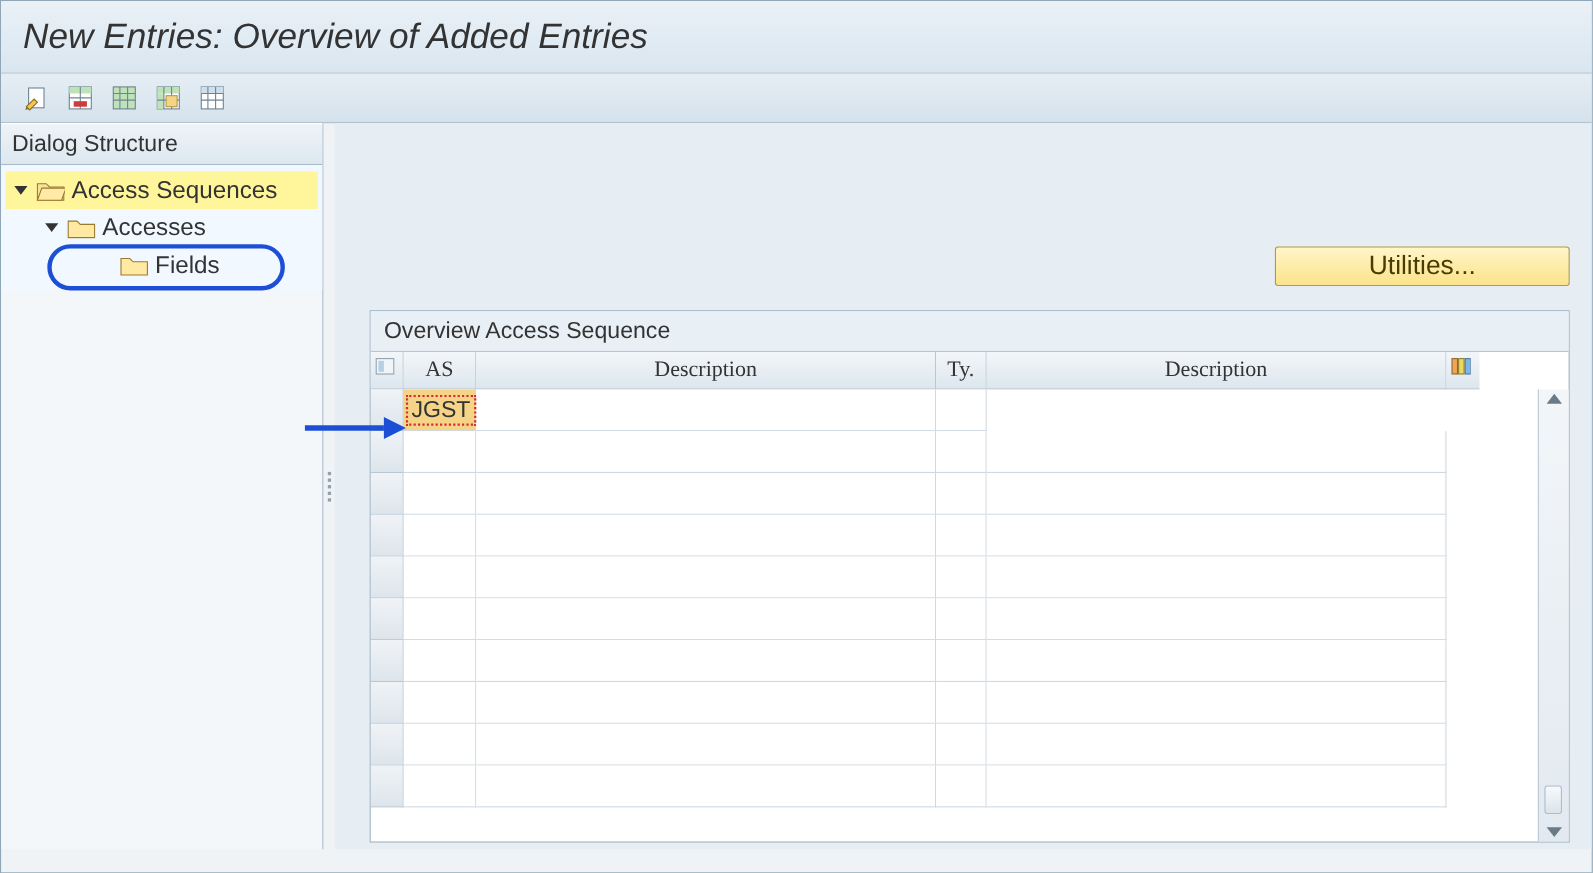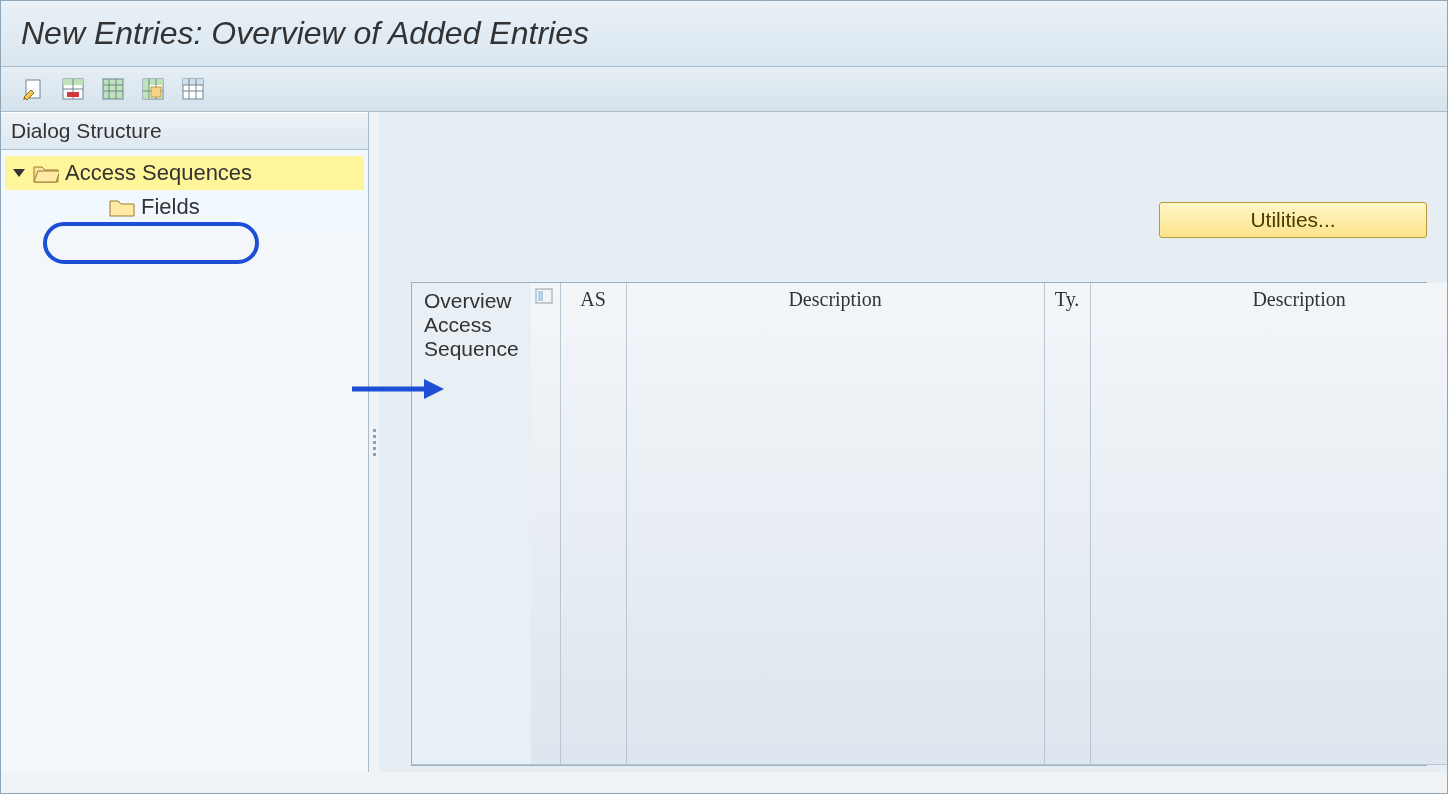--- a/index.html
+++ b/index.html
@@ -47,21 +47,21 @@
 
   
   .main {
     display: flex;
     height: calc(100% - 132px);
     position: relative;
   }
 
   
   .left-panel {
-    width: 368px;
+    width: 293px;
     background: #f4f7fa;
     border-right: 1px solid #a9bccc;
     position: relative;
   }
   .panel-header {
     background: linear-gradient(#eef3f7, #dde8f0);
     border-bottom: 1px solid #a9bccc;
     padding: 6px 10px;
     font-size: 21px;
     color: #333;
@@ -133,44 +133,44 @@
 
   
   .right-panel {
     flex: 1;
     position: relative;
     background: #e6eef4;
   }
   .utilities-btn {
     position: absolute;
     right: 20px;
-    top: 90px;
+    top: 112px;
     width: 268px;
     height: 36px;
     background: linear-gradient(#fff6c8, #fce38a);
     border: 1px solid #b39b3b;
     border-radius: 3px;
     display: flex;
     align-items: center;
     justify-content: center;
-    font-size: 21px;
+    font-size: 24px;
     color: #4a3c00;
     cursor: pointer;
   }
 
   .table-wrap {
     position: absolute;
     left: 32px;
     right: 20px;
     top: 170px;
     bottom: 6px;
     border: 1px solid #9bb0c2;
     background: #fff;
     display: flex;
-    flex-direction: row;
+    flex-direction: column;
   }
   .table-title {
     background: #e8eff5;
     padding: 6px 12px;
     font-size: 21px;
     color: #333;
     border-bottom: 1px solid #b8c7d4;
   }
   .grid {
     display: grid;
@@ -345,20 +345,29 @@
     <div class="tree" style="position:relative;">
       <div class="tree-row level0 selected-access">
         <span class="tree-caret"></span>
         <span class="folder-icon-open">
           <svg width="26" height="20">
               <path d="M1 4 h8 l3 3 h13 v12 h-24 Z" fill="#fbe29a" stroke="#9a7a2e"></path>
               <path d="M1 19 L5 8 h22 l-4 11 Z" fill="#ffeaa6" stroke="#9a7a2e"></path>
             </svg>
         </span>
         <span>Access Sequences</span>
+      </div>
+      <div class="tree-row level1">
+        <span class="tree-caret"></span>
+        <span class="folder-icon">
+          <svg width="26" height="20">
+              <path d="M1 4 h8 l3 3 h13 v12 h-24 Z" fill="#ffe9a3" stroke="#9a7a2e"></path>
+            </svg>
+        </span>
+        <span>Accesses</span>
       </div>
       <div class="tree-row level2">
         <span class="folder-icon">
           <svg width="26" height="20">
               <path d="M1 4 h8 l3 3 h13 v12 h-24 Z" fill="#ffe9a3" stroke="#9a7a2e"></path>
             </svg>
         </span>
         <span>Fields</span>
       </div>
       <div class="blue-oval"></div>

